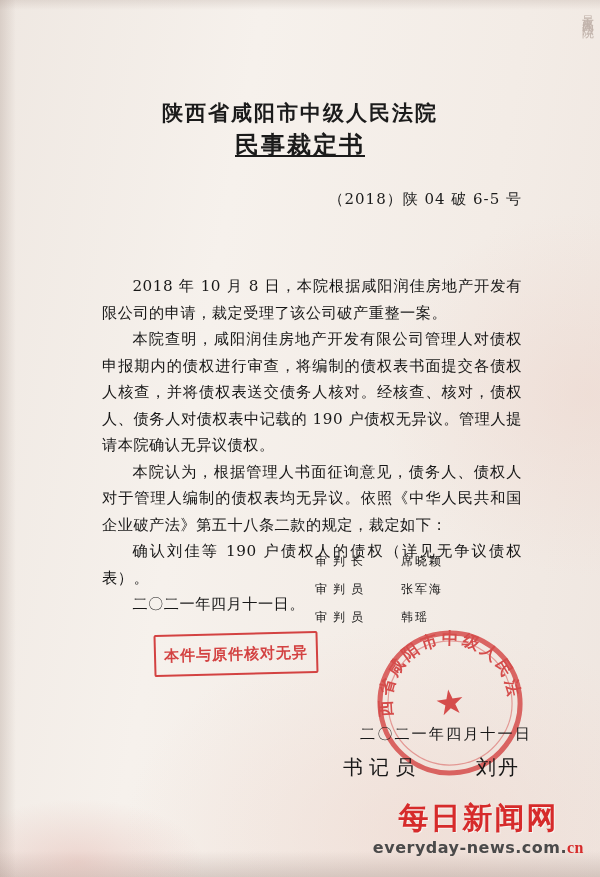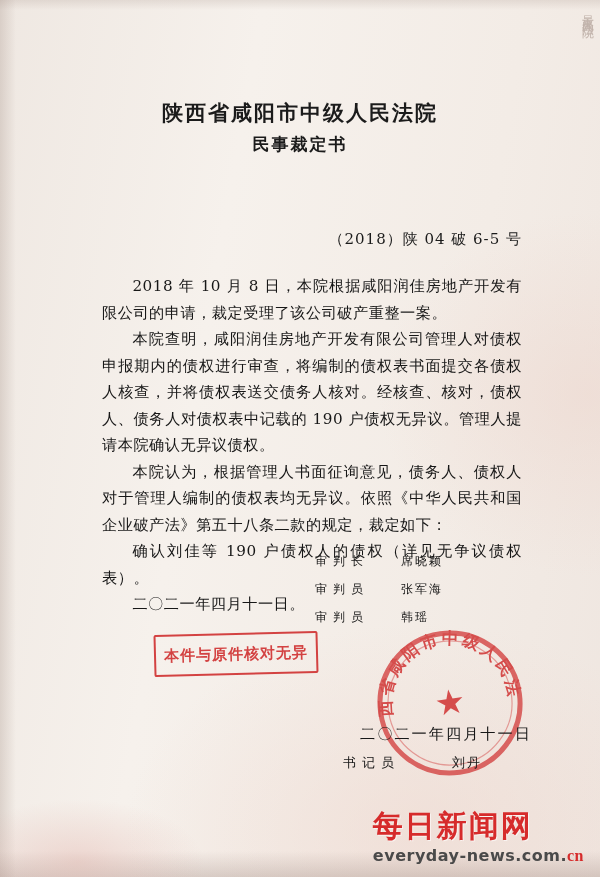--- a/index.html
+++ b/index.html
@@ -73,31 +73,30 @@
     top: 98px;
     text-align: center;
   }
   .title-main, .title-sub {
     font-family: "DejaVu Serif", "Liberation Serif", serif;
     font-weight: bold;
     color: #1b1b1b;
     letter-spacing: 2px;
   }
   .title-main { font-size: 21px; line-height: 30px; }
-  .title-sub  { font-size: 17px; line-height: 33px; }
+  .title-sub  { font-size: 24px; line-height: 33px; text-decoration: underline; }
 
   .case-no {
     position: absolute;
     right: 18px;
     top: 190px;
     font-family: "DejaVu Serif", "Liberation Serif", serif;
     font-size: 15px;
     letter-spacing: 1px;
     color: #1b1b1b;
-    margin-top: 40px;
   }
 
   .body-text {
     position: absolute;
     left: 42px;
     right: 18px;
     top: 232px;
     font-family: "DejaVu Serif", "Liberation Serif", serif;
     font-size: 15.2px;
     line-height: 26.5px;
@@ -170,34 +169,35 @@
     font-family: "DejaVu Serif", "Liberation Serif", serif;
     font-size: 15.2px;
     letter-spacing: 2px;
     color: #171717;
   }
   .clerk-line {
     position: absolute;
     left: 283px;
     top: 754px;
     font-family: "DejaVu Serif", "Liberation Serif", serif;
-    font-size: 13px;
+    font-size: 20px;
     color: #171717;
     display: flex;
     white-space: pre;
+    gap: 24px;
   }
   .clerk-role { letter-spacing: 6px; width: 70px; }
   .clerk-name { letter-spacing: 2px; margin-left: 39px; }
 
   
   .watermark {
     position: absolute;
     right: 16px;
-    bottom: 12px;
-    text-align: left;
+    bottom: 20px;
+    text-align: center;
   }
   .wm-cn {
     font-family: "DejaVu Serif", "Liberation Serif", serif;
     font-size: 30px;
     font-weight: bold;
     color: #d62b2b;
     letter-spacing: 2px;
     line-height: 34px;
     text-shadow: 1px 1px 0 rgba(255,255,255,0.6);
   }

